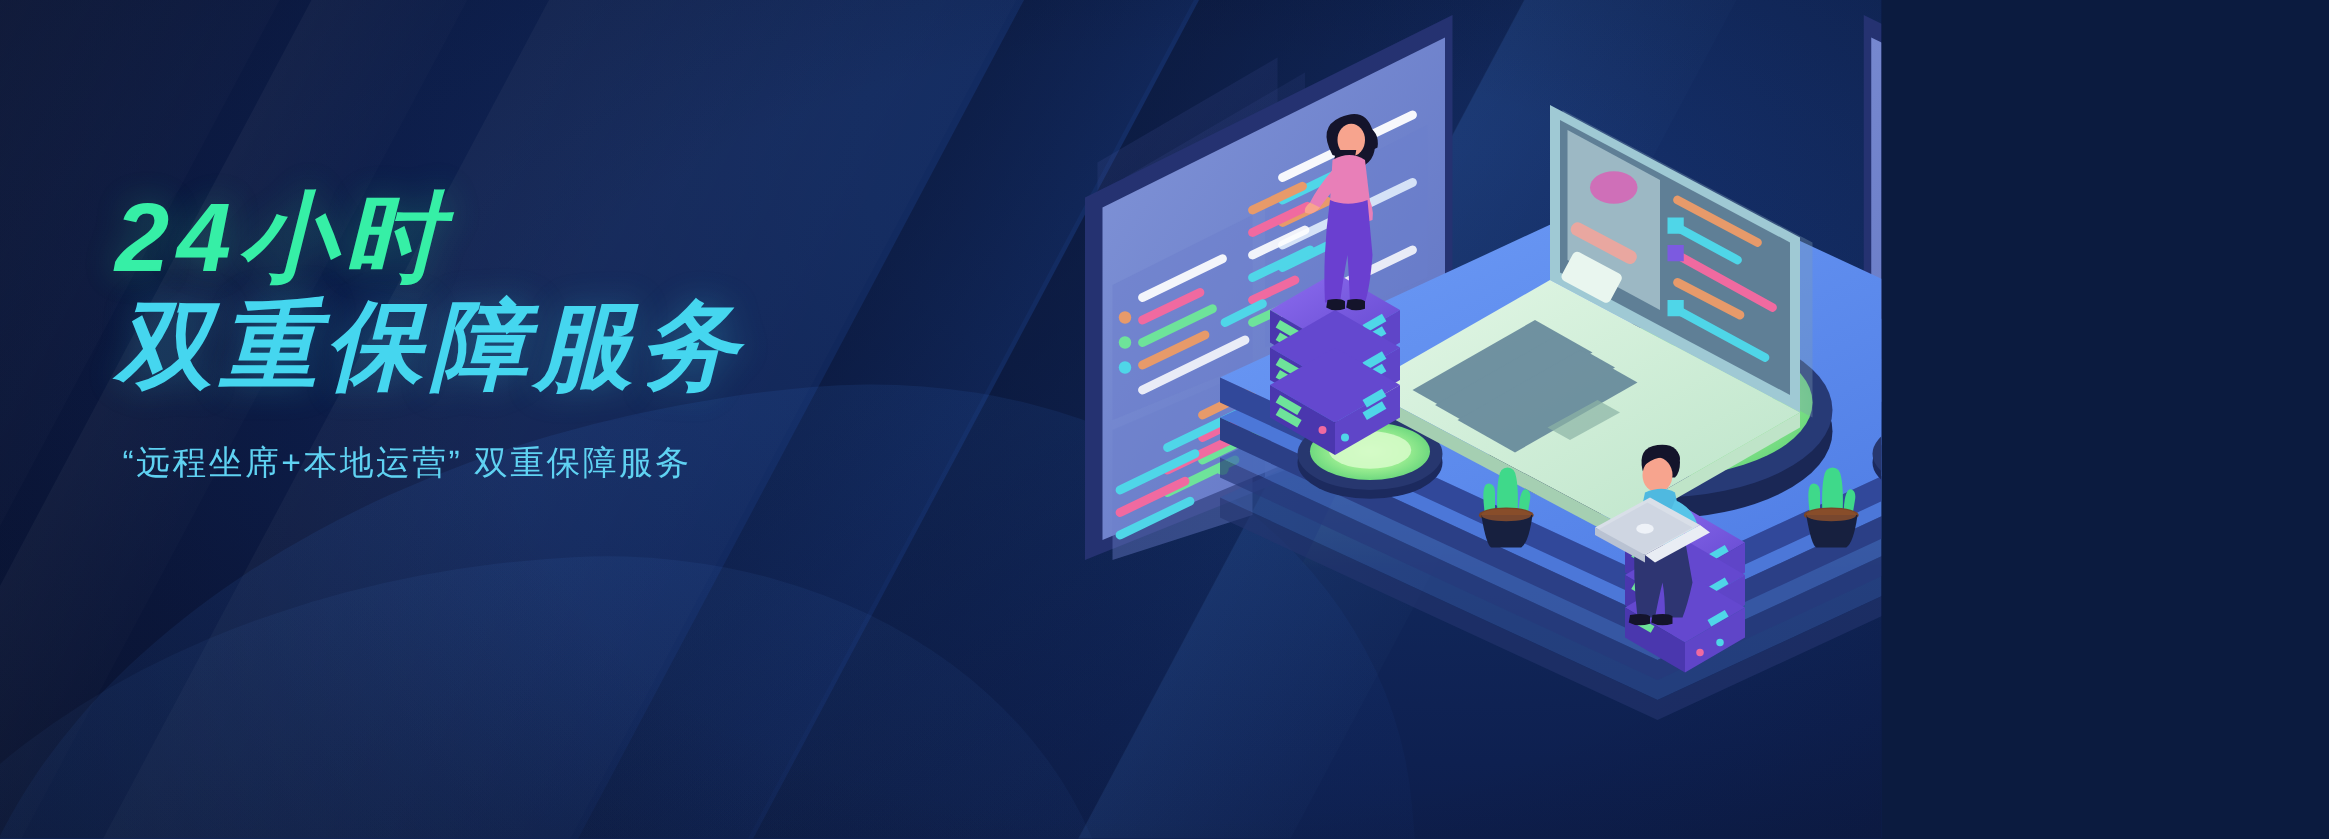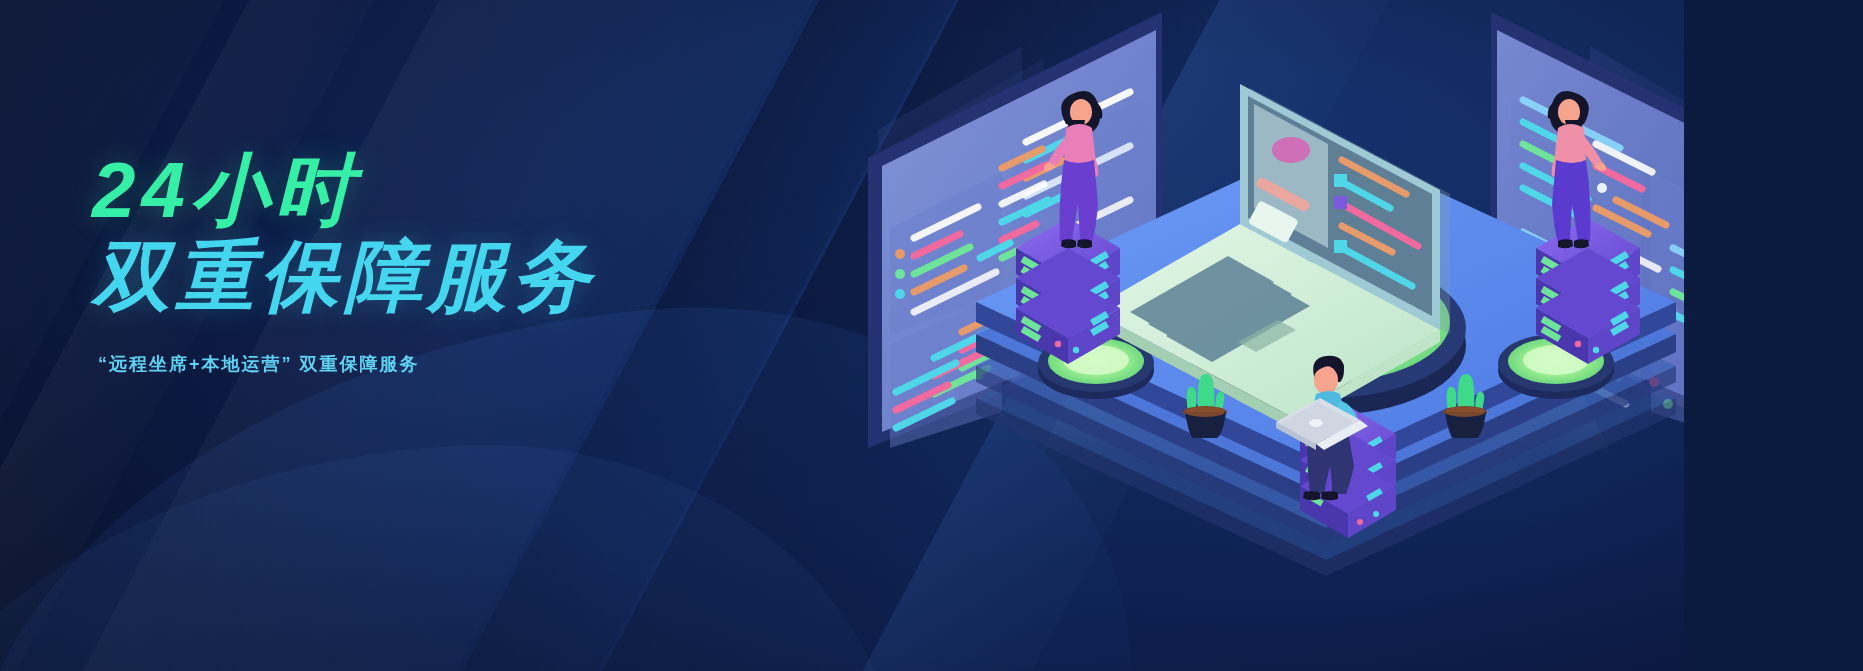--- a/index.html
+++ b/index.html
@@ -2,21 +2,21 @@
 <html><head>
 <meta charset="utf-8">
 <style>
   html,body{margin:0;padding:0;background:#0b1b3f;}
   body{
     font-family:"Liberation Sans","DejaVu Sans",sans-serif;
     -webkit-font-smoothing:antialiased;
   }
   .banner{
     position:relative;
-    width:1684px;
+    width:1505px;
     height:671px;
     overflow:hidden;
     background:#13235c;
   }
 
   
   .bg-base{
     position:absolute;inset:0;
     background:
       radial-gradient(115% 140% at 78% 18%, #15306b 0%, #122a5f 28%, #0e2050 52%, #0c1940 72%, #0b1533 100%),
@@ -59,24 +59,24 @@
     line-height:1.05;
     letter-spacing:6px;
     font-style:italic;
     margin:0;
     white-space:nowrap;
   }
   .hl-1{color:#36efa6;text-shadow:0 0 26px rgba(54,239,166,.25);}
   .hl-2{color:#45d6ef;text-shadow:0 0 26px rgba(69,214,239,.25);margin-top:4px;}
   .subtitle{
     margin:34px 0 0 6px;
-    font-size:18px;
+    font-size:27px;
     letter-spacing:2px;
     color:#5fd2f2;
-    font-weight:700;
+    font-weight:400;
     white-space:nowrap;
   }
 
   
   .illo{position:absolute;left:830px;top:0;width:1033px;height:671px;}
   .illo svg{display:block;width:100%;height:100%;}
 </style>
 </head>
 <body>
 

